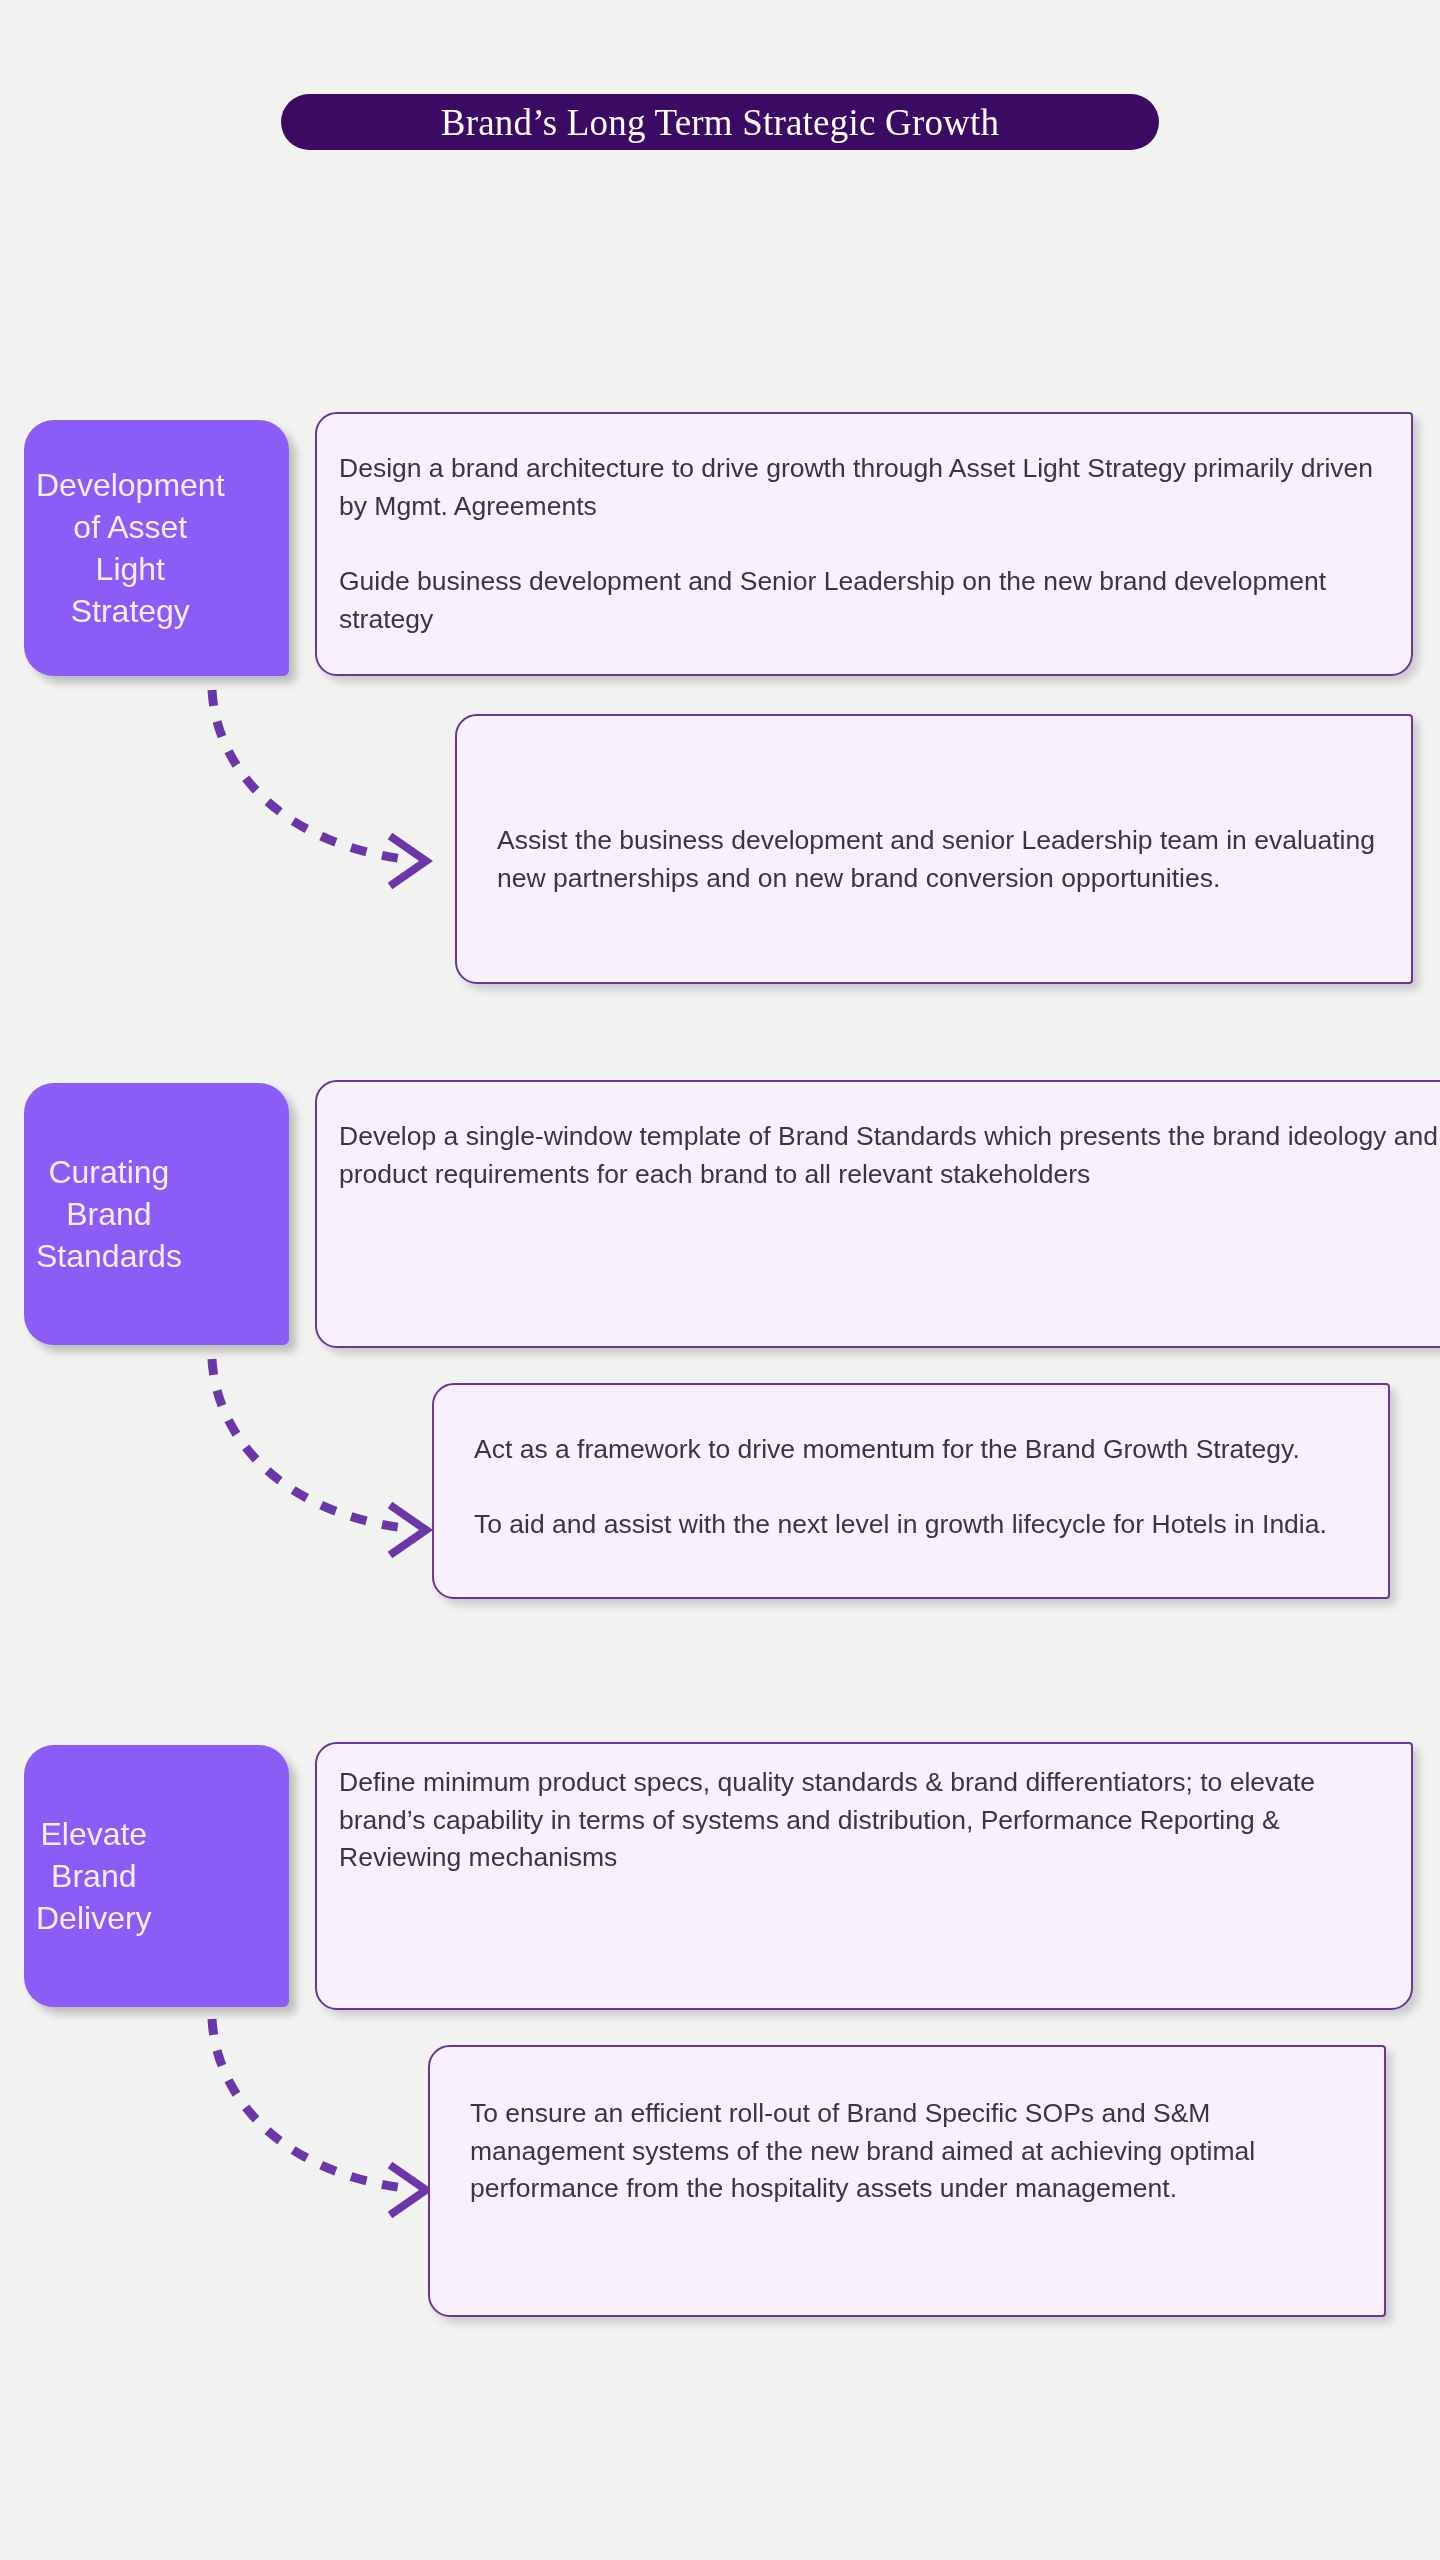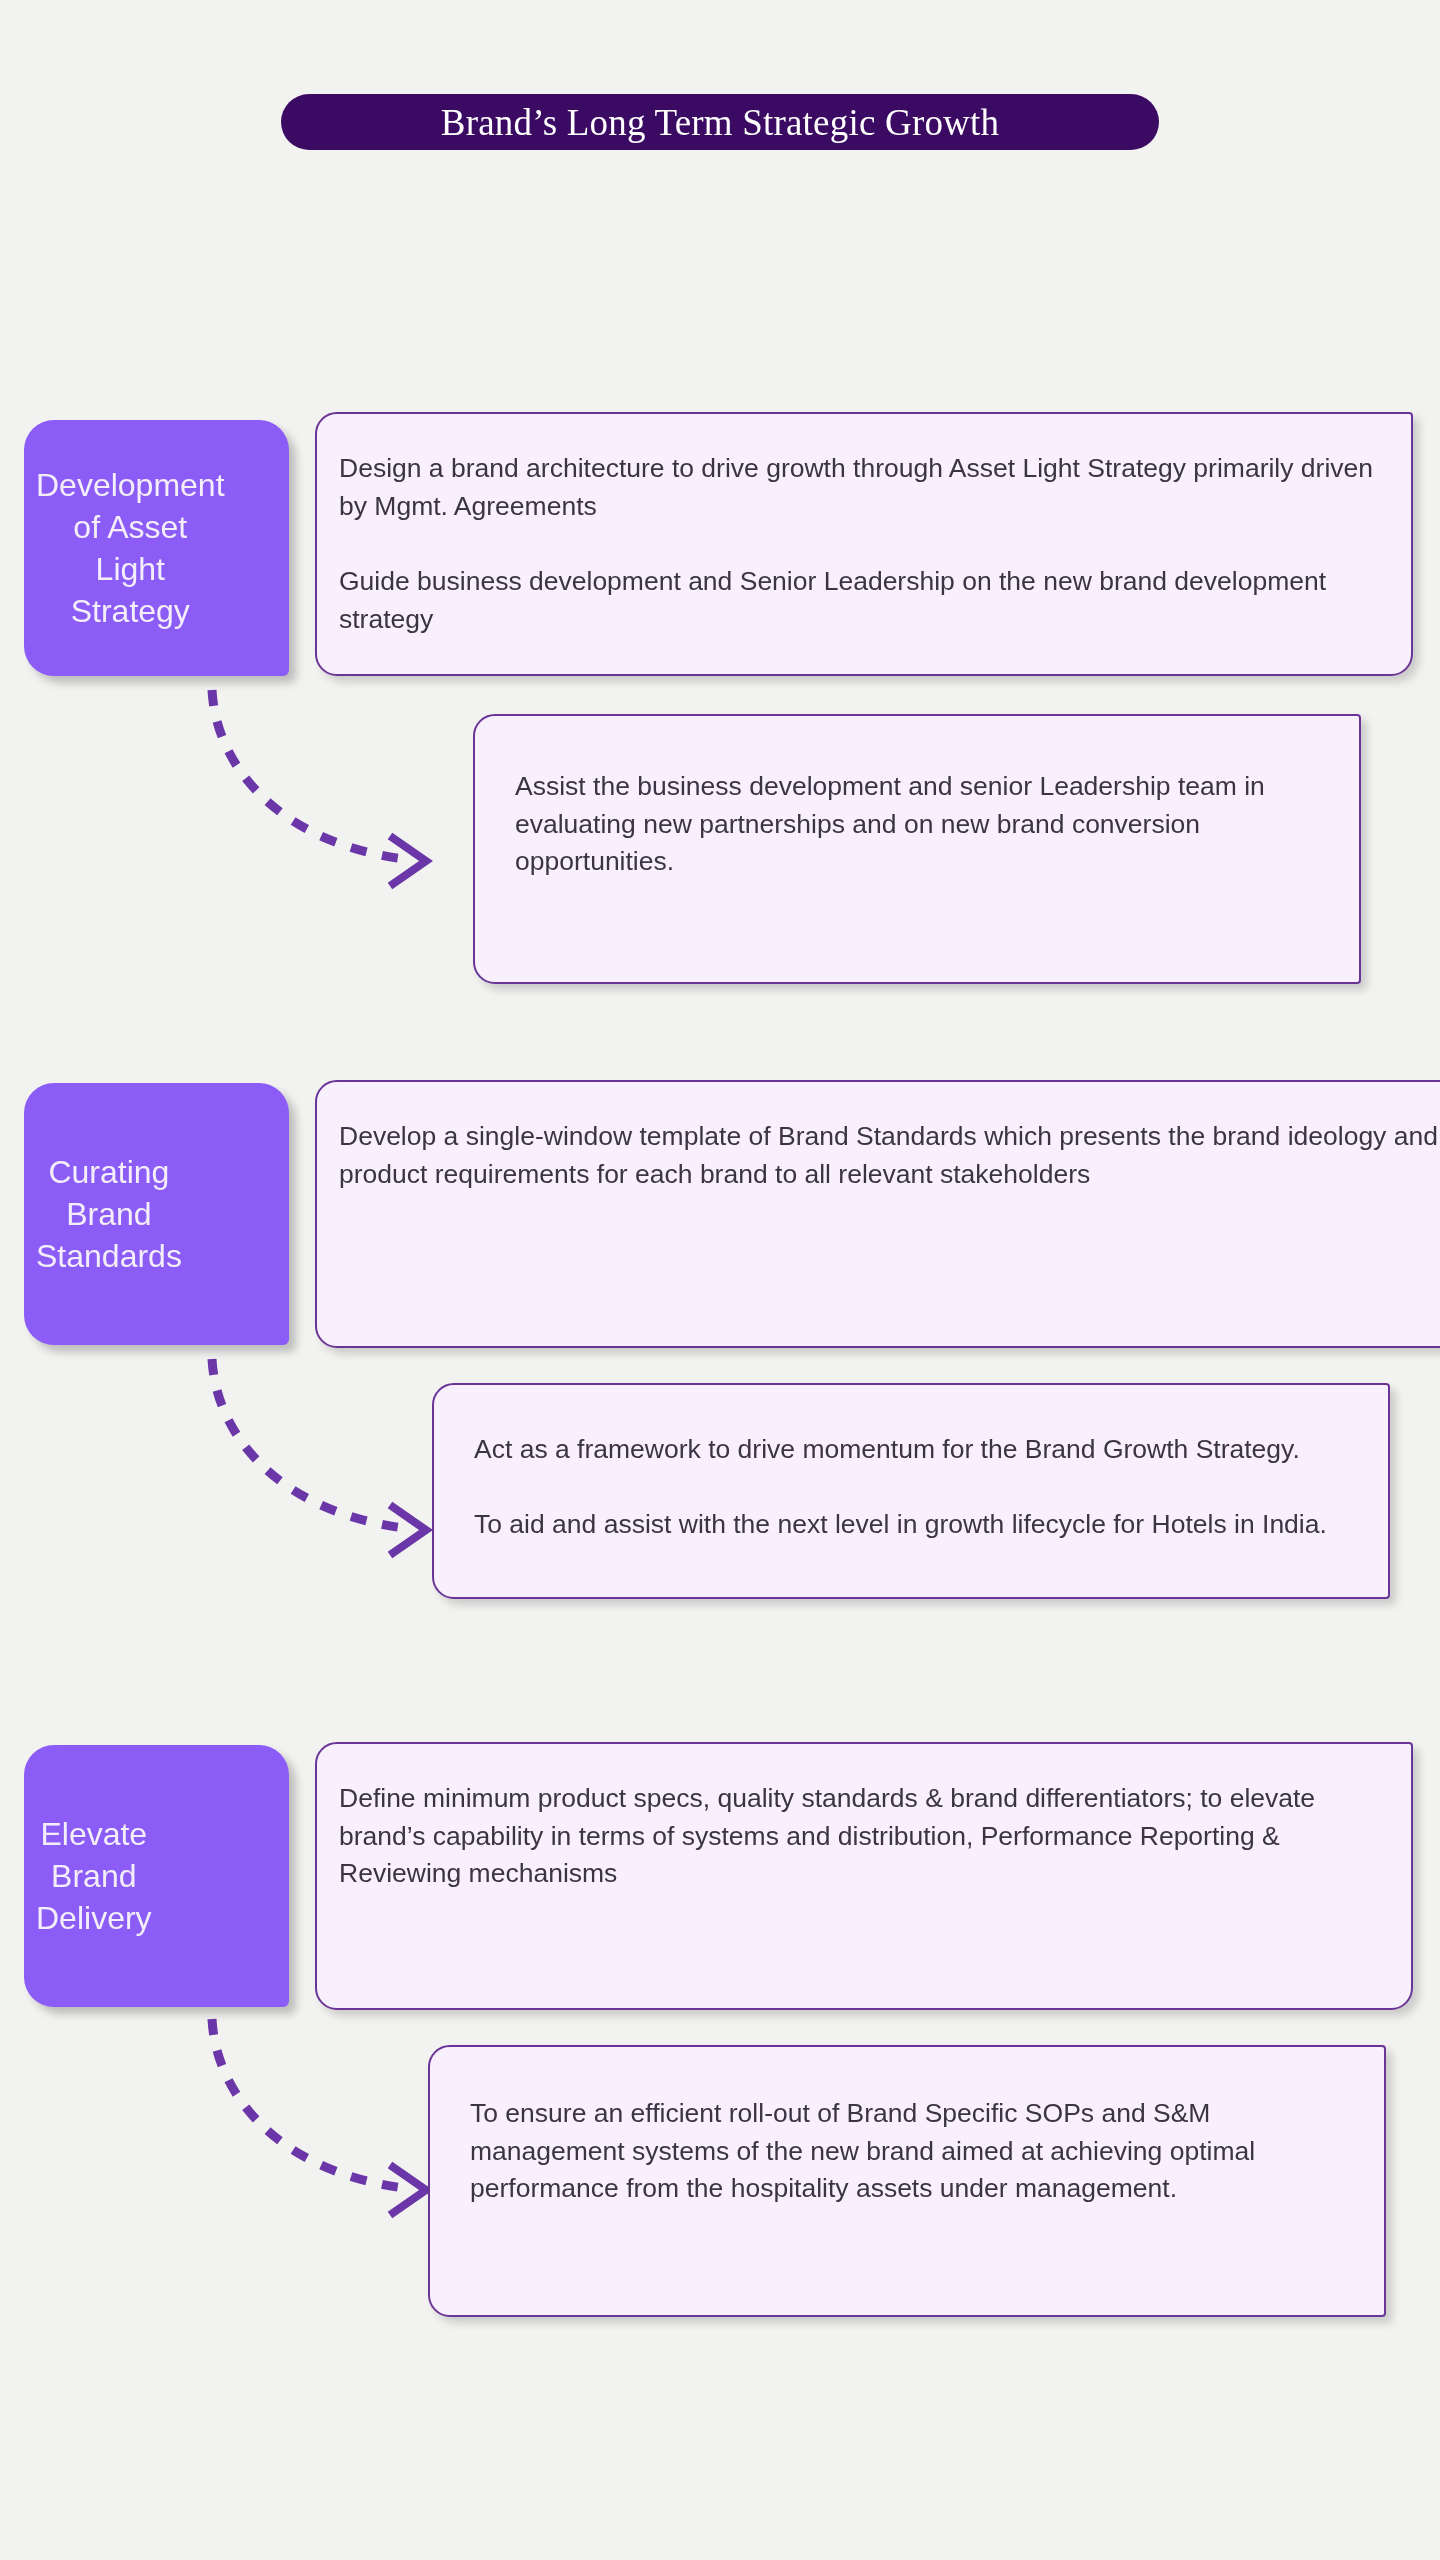--- a/index.html
+++ b/index.html
@@ -88,32 +88,32 @@
   .card.card-bottom {
     border-radius: 22px 4px 4px 22px;
   }
 
   .arrow-svg { position: absolute; overflow: visible; }
 
   
   
   #chip-1 { left: 24px;  top: 420px;  height: 256px; border-radius: 30px 30px 6px 30px; }
   #card-1a { left: 315px; top: 412px; width: 1098px; height: 264px; padding: 36px 36px 0 22px; }
-  #card-1b { left: 473px; top: 714px; width: 888px; height: 270px; padding: 52px 36px 0 40px; }
+  #card-1b { left: 455px; top: 714px; width: 958px; height: 270px; padding: 106px 36px 0 40px; }
   #arrow-1 { left: 150px; top: 676px; width: 330px; height: 250px; }
 
   
   #chip-2 { left: 24px;  top: 1083px; height: 262px; border-radius: 30px 30px 6px 30px; }
   #card-2a { left: 315px; top: 1080px; width: 1181px; height: 268px; padding: 36px 36px 0 22px; }
   #card-2b { left: 432px; top: 1383px; width: 958px; height: 216px; padding: 46px 36px 0 40px; }
   #arrow-2 { left: 150px; top: 1345px; width: 330px; height: 250px; }
 
   
   #chip-3 { left: 24px;  top: 1745px; height: 262px; border-radius: 30px 30px 6px 30px; }
-  #card-3a { left: 315px; top: 1742px; width: 1098px; height: 268px; padding: 36px 36px 0 22px; }
+  #card-3a { left: 315px; top: 1742px; width: 1098px; height: 268px; padding: 20px 36px 0 22px; }
   #card-3b { left: 428px; top: 2045px; width: 958px; height: 272px; padding: 48px 36px 0 40px; }
   #arrow-3 { left: 150px; top: 2005px; width: 330px; height: 250px; }
 </style>
 </head>
 <body>
 
 <div id="page">
 
   <div class="title-banner">
     <span class="title-text">Brand’s Long Term Strategic Growth</span>

